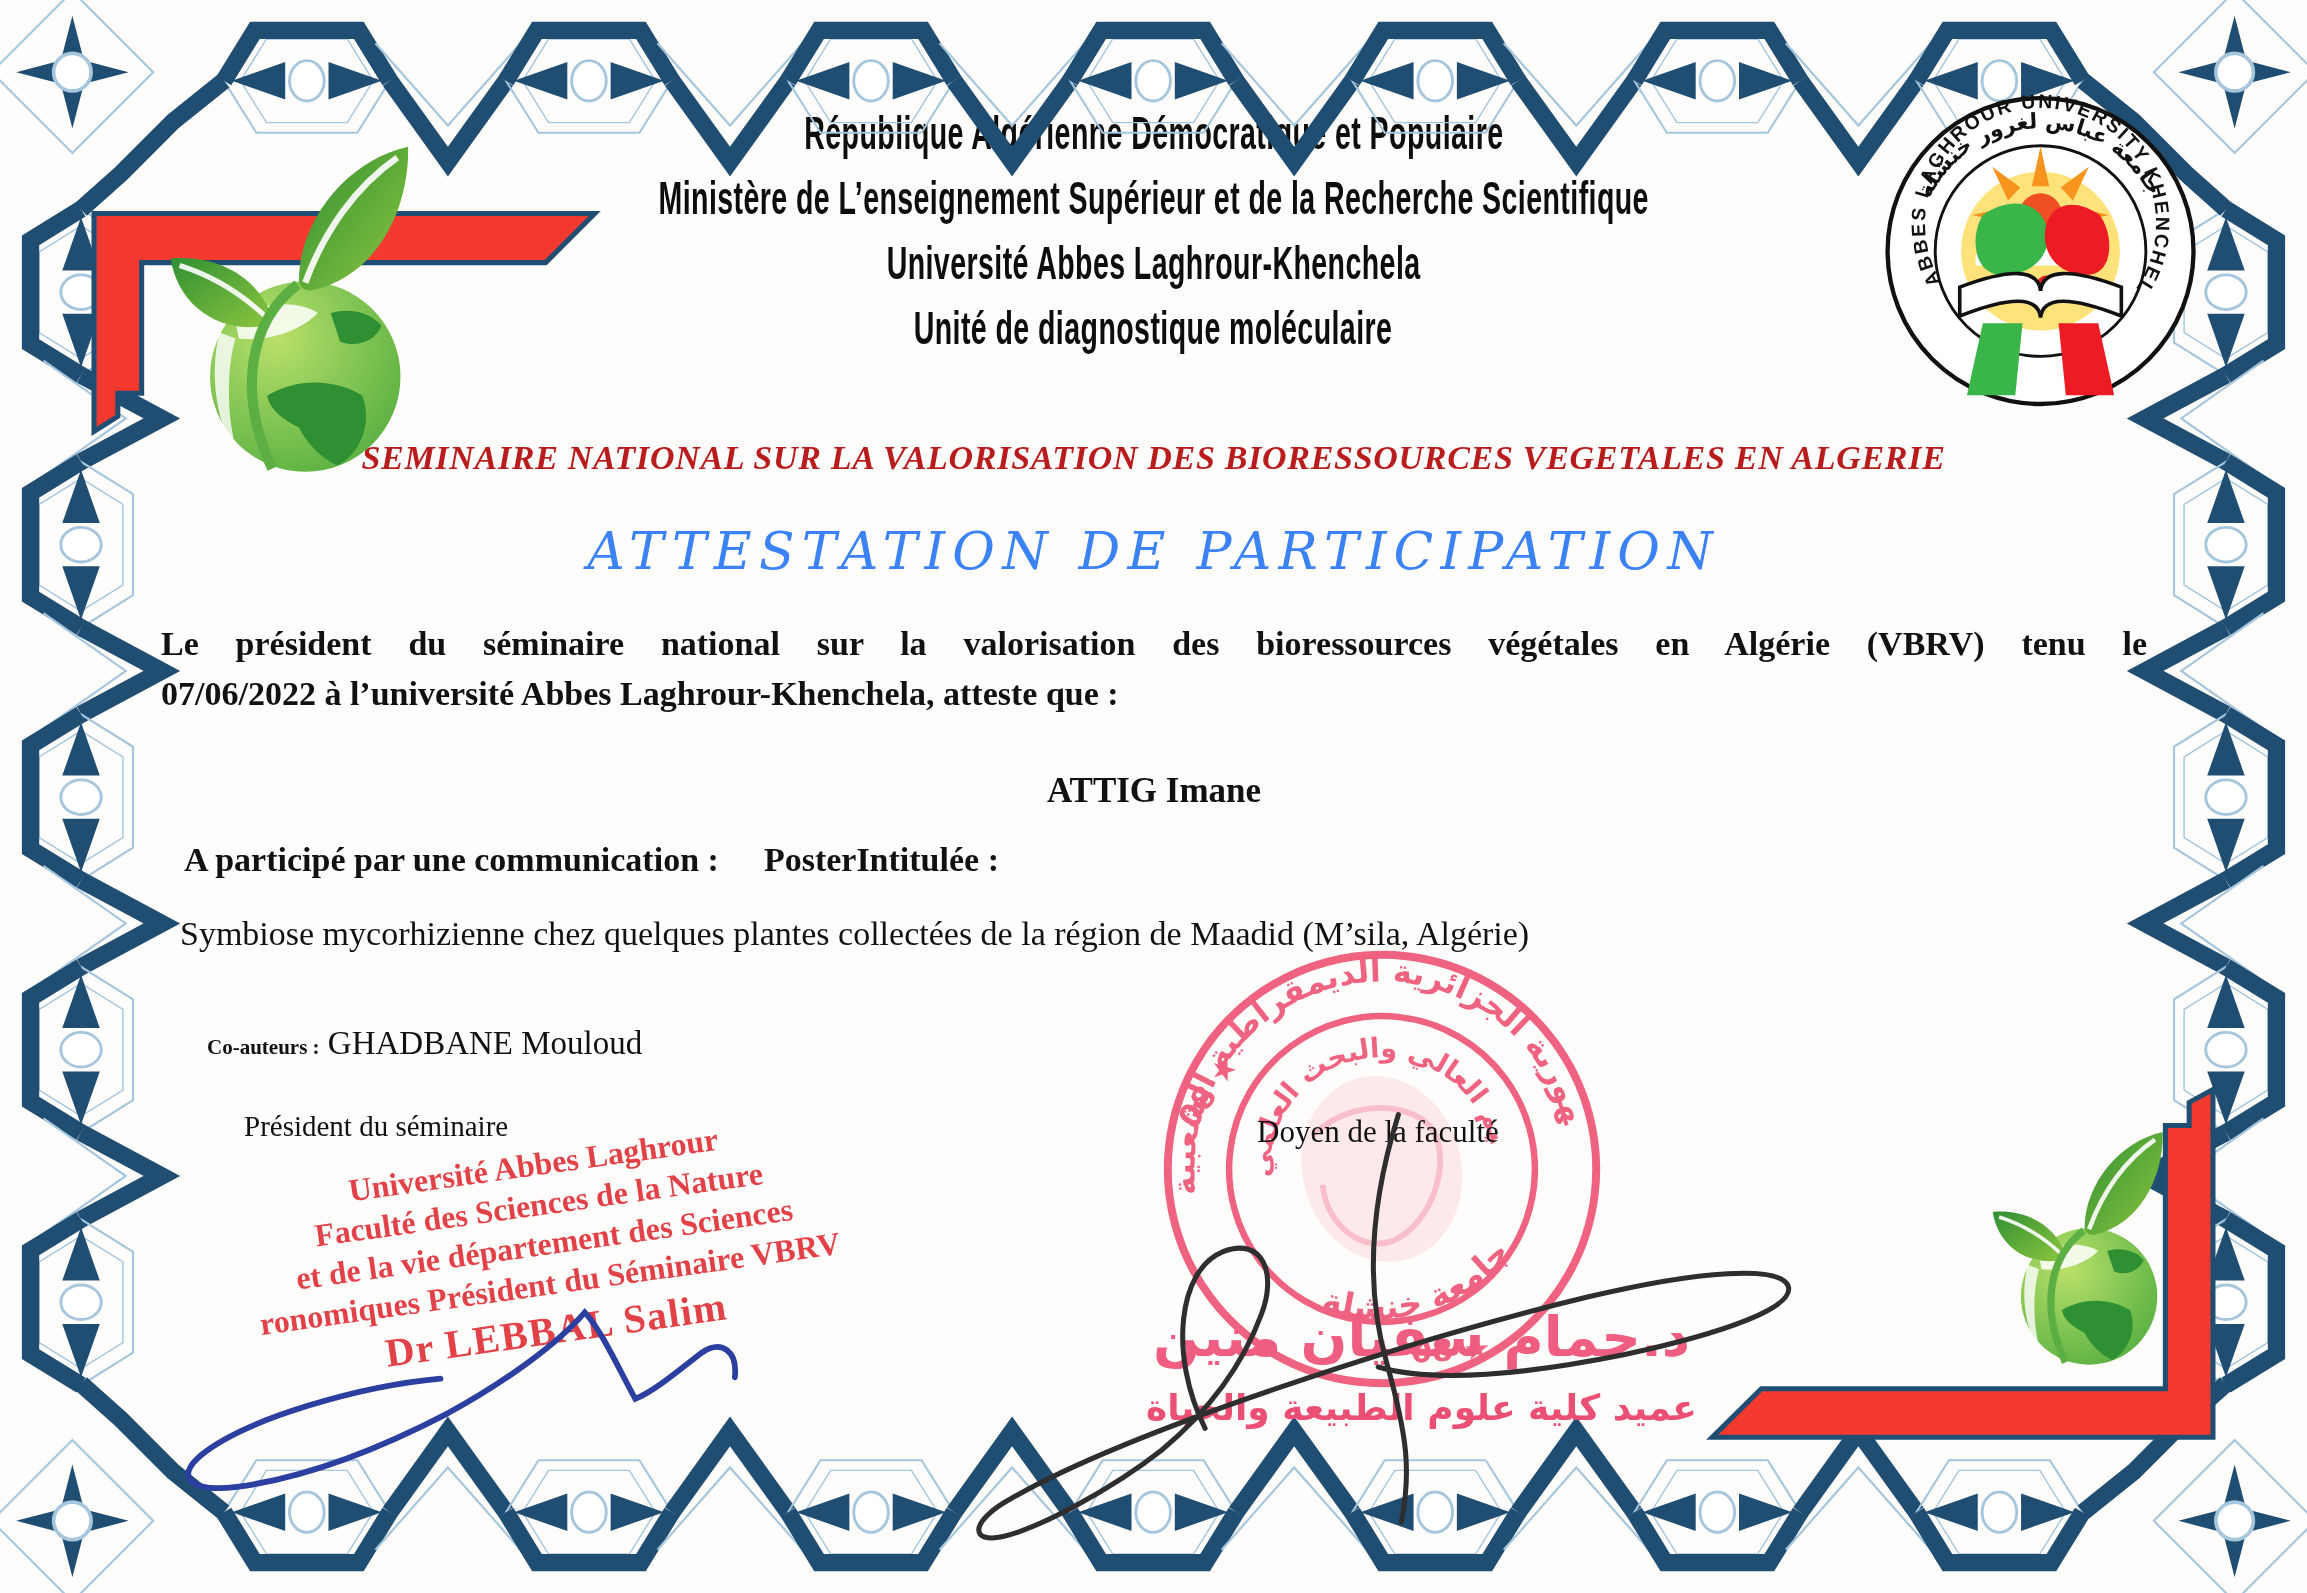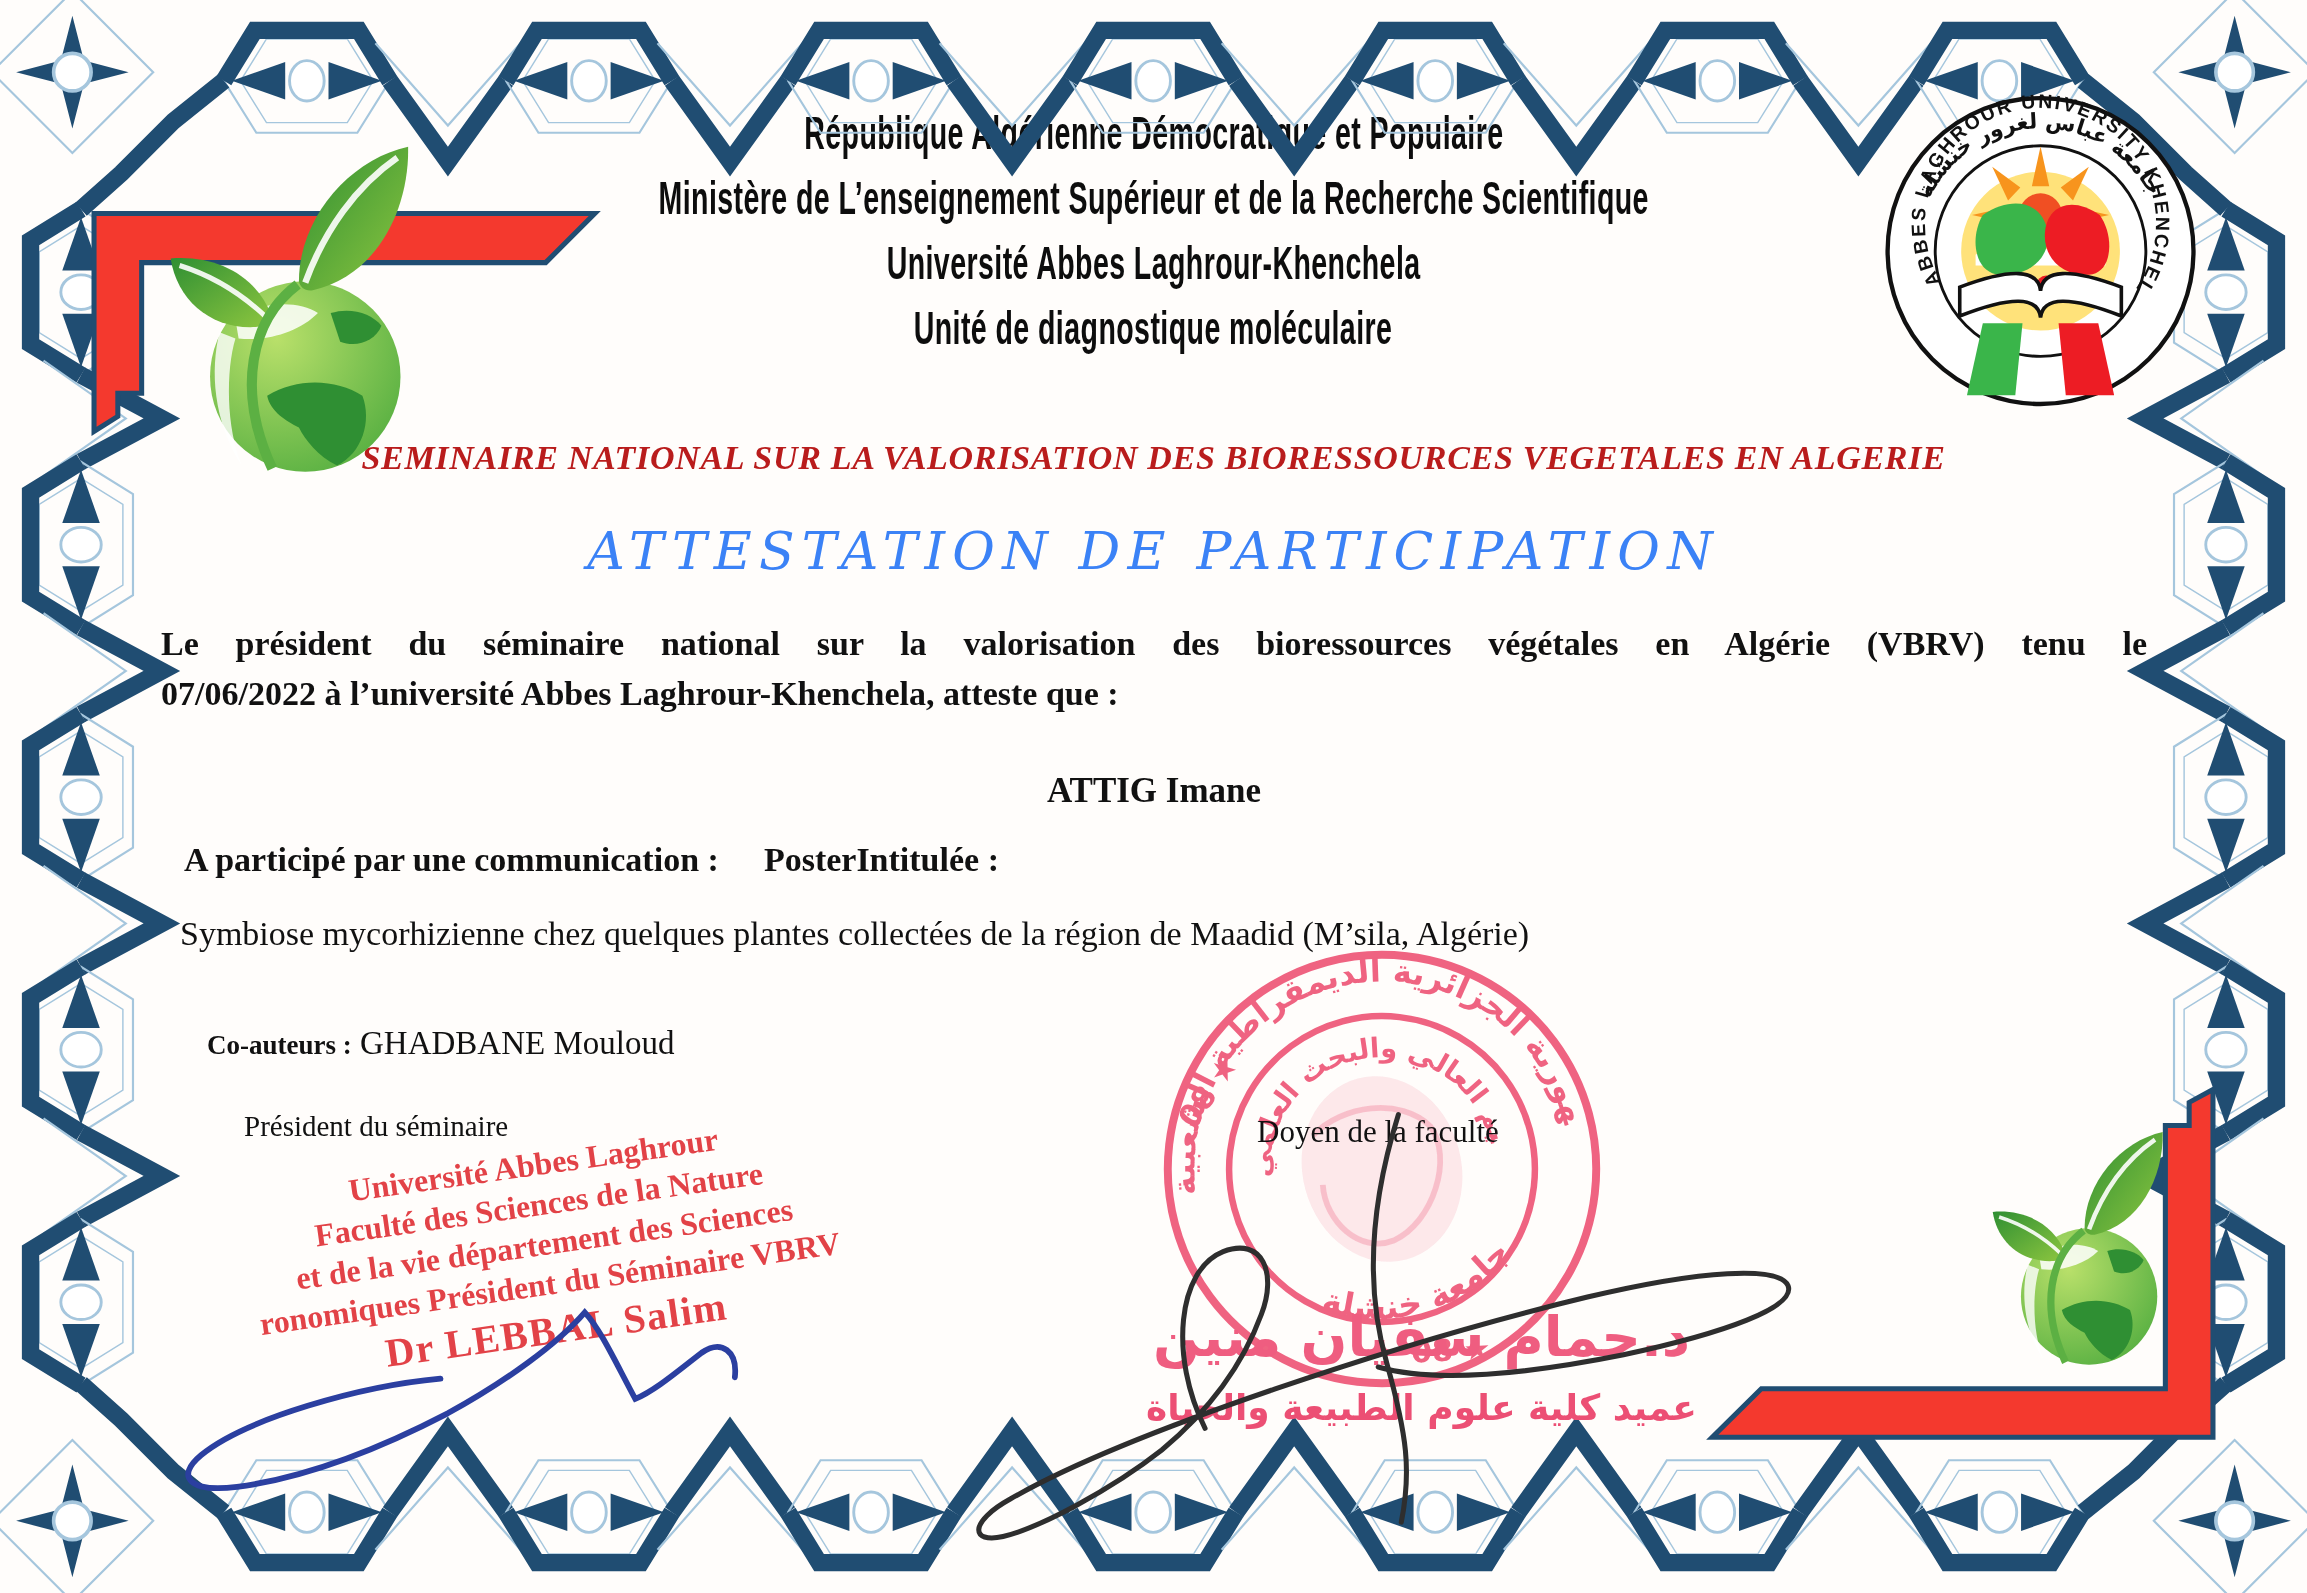--- a/index.html
+++ b/index.html
@@ -21,21 +21,21 @@
   .intro1{left:161px;width:1986px;top:625px;font-weight:bold;font-size:34px;
       text-align:justify;text-align-last:justify;}
   .intro2{left:161px;width:1986px;top:675px;font-weight:bold;font-size:34px;}
   .participant{left:161px;width:1986px;top:746px;text-align:center;font-weight:bold;font-size:35px;margin-top:25px;}
   .participation{left:184px;top:841px;font-size:34px;white-space:nowrap;}
   .participation .lbl{font-weight:bold;}
   .participation .type{font-weight:bold;margin-left:45px;}
   .participation .int{font-weight:bold;}
   .work-title{left:180px;top:915px;font-size:34px;}
   .coauthors{left:207px;top:1025px;font-size:33px;}
-  .coauthors .lbl{font-weight:bold;font-size:27px;}
+  .coauthors .lbl{font-weight:bold;font-size:21px;}
   .role-left{left:244px;top:1110px;font-size:29px;z-index:6;}
   .role-right{left:1257px;top:1114px;font-size:31px;z-index:6;}
   
   .red-stamp{left:216px;top:1189px;width:635px;z-index:5;transform:rotate(-8deg);
       transform-origin:left top;color:#e03338;text-align:center;opacity:.92;}
   .red-stamp .l{font-weight:bold;font-size:32px;line-height:40px;white-space:nowrap;}
   .red-stamp .signer{font-weight:bold;font-size:40px;margin-top:2.9px;letter-spacing:1.4px;}
   .dean-ar{z-index:5;color:#ef5d80;font-family:"DejaVu Sans",sans-serif;font-weight:bold;
       text-align:center;direction:rtl;}
   .dean-name{left:1097px;top:1305px;width:649px;font-size:55px;}

